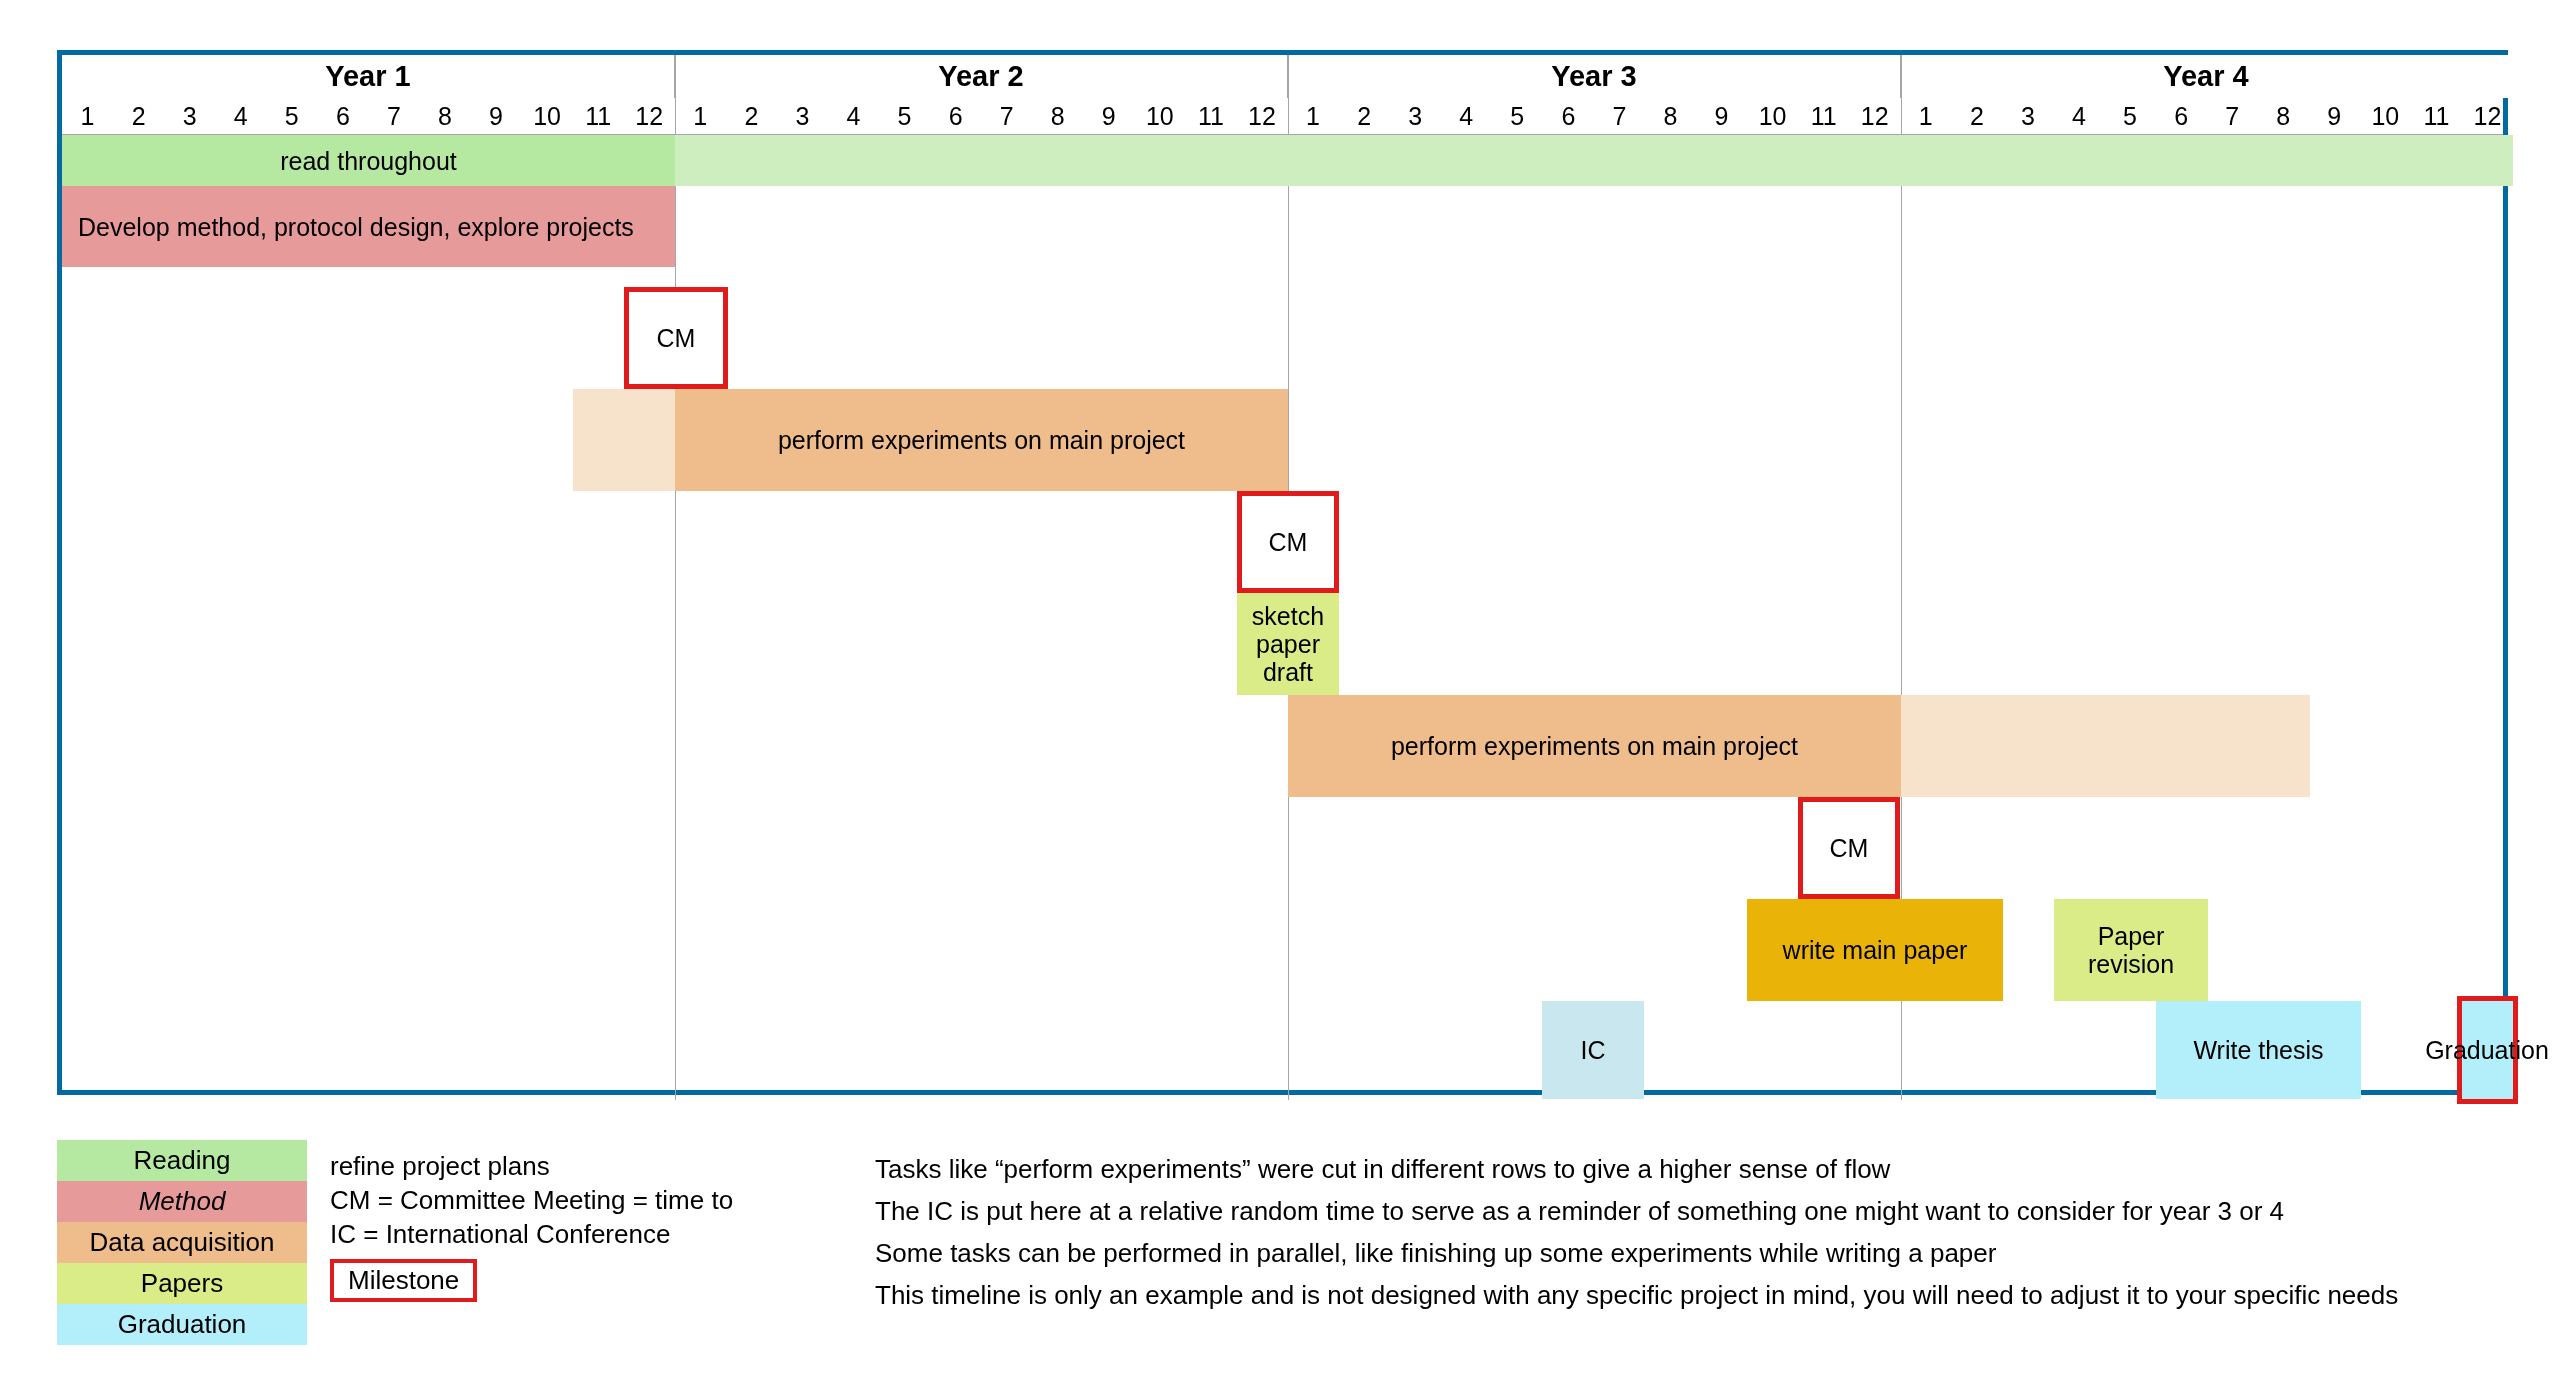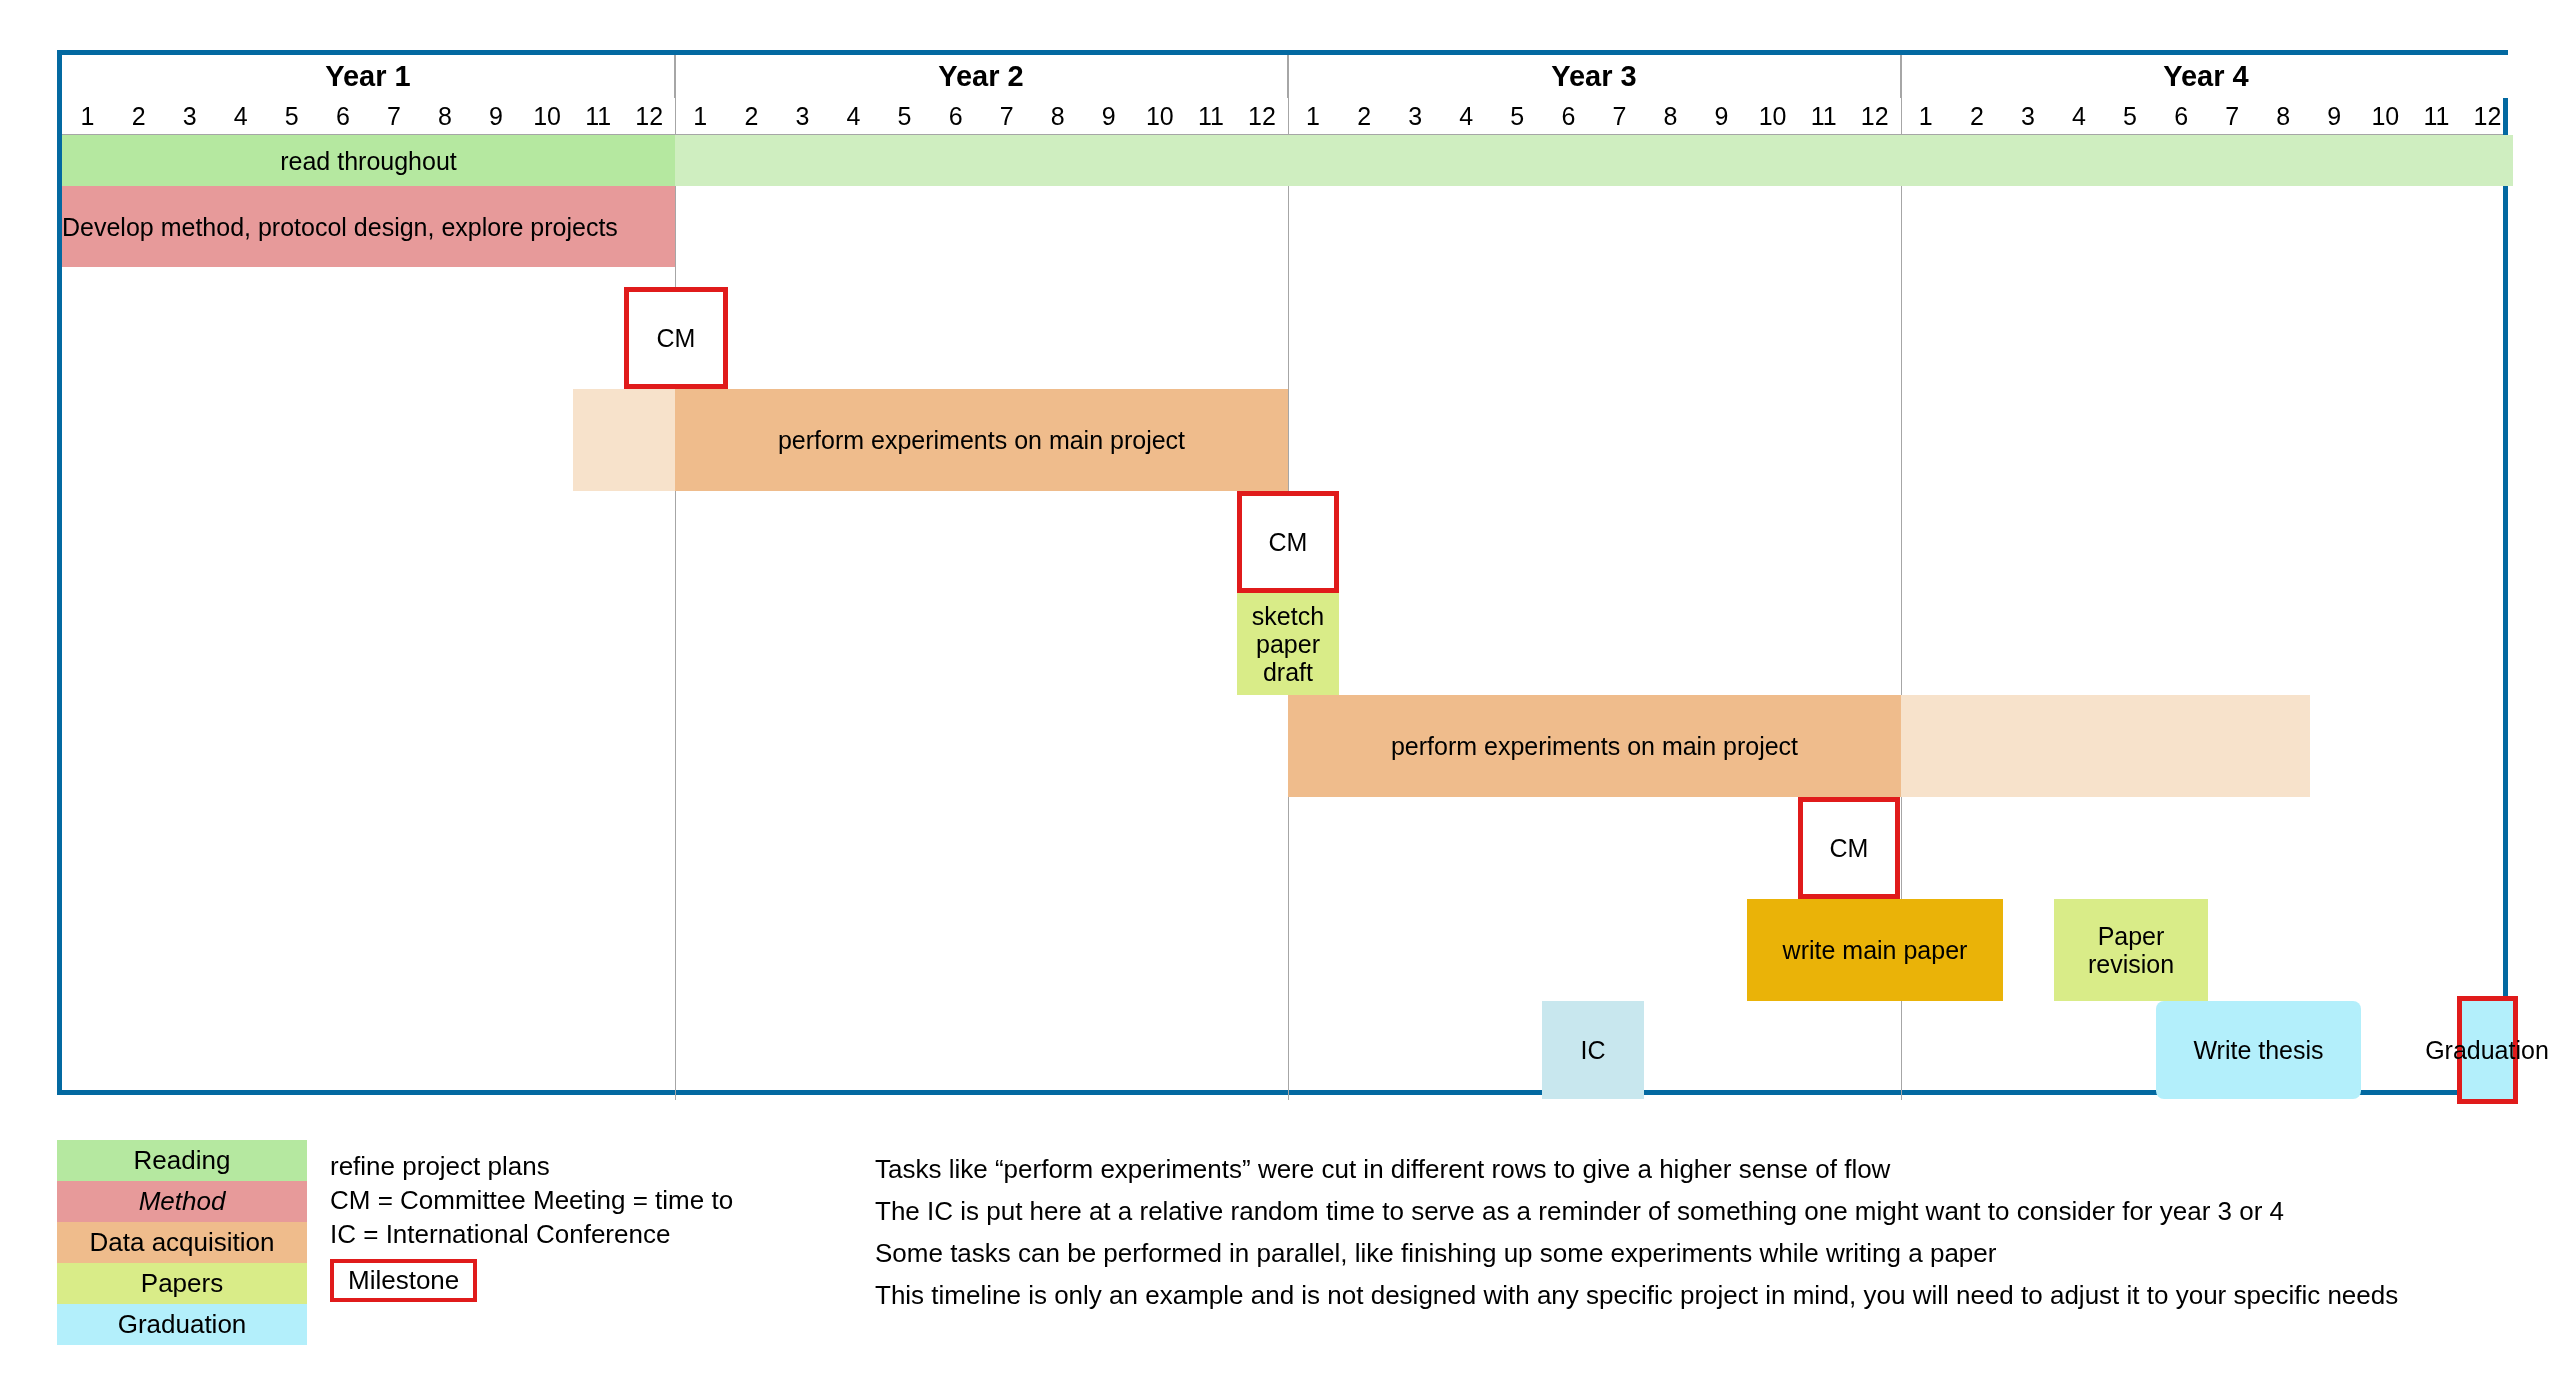--- a/index.html
+++ b/index.html
@@ -159,21 +159,21 @@
 
     <div class="ysep" style="left:613px;"></div>
     <div class="ysep" style="left:1226px;"></div>
     <div class="ysep" style="left:1839px;"></div>
 
     <div id="body-area">
 
       <div class="bar" style="left:0px;top:0px;width:613px;height:51px;background:#B5E8A0;">read throughout</div>
       <div class="bar" style="left:613px;top:0px;width:1838px;height:51px;background:#CFEEC0;"></div>
 
-      <div class="bar" style="left:0px;top:51px;width:613px;height:81px;background:#E79A9A;justify-content:flex-start;">Develop method, protocol design, explore projects</div>
+      <div class="bar" style="left:0px;top:51px;width:613px;height:81px;background:#E79A9A;justify-content:flex-start;padding-left:16px;">Develop method, protocol design, explore projects</div>
 
       <div class="bar milestone" style="left:562px;top:152px;width:104px;height:102px;">CM</div>
 
       <div class="bar" style="left:511px;top:254px;width:102px;height:102px;background:#F7E2CB;"></div>
       <div class="bar" style="left:613px;top:254px;width:613px;height:102px;background:#EFBC8C;">perform experiments on main project</div>
 
       <div class="bar milestone" style="left:1175px;top:356px;width:102px;height:102px;">CM</div>
 
       <div class="bar" style="left:1175px;top:458px;width:102px;height:102px;background:#D9EC88;">sketch
 paper
@@ -182,21 +182,21 @@
       <div class="bar" style="left:1226px;top:560px;width:613px;height:102px;background:#EFBC8C;">perform experiments on main project</div>
       <div class="bar" style="left:1839px;top:560px;width:409px;height:102px;background:#F7E2CB;"></div>
 
       <div class="bar milestone" style="left:1736px;top:662px;width:102px;height:102px;">CM</div>
 
       <div class="bar" style="left:1685px;top:764px;width:256px;height:102px;background:#eab308;">write main paper</div>
       <div class="bar" style="left:1992px;top:764px;width:154px;height:102px;background:#D9EC88;">Paper
 revision</div>
 
       <div class="bar" style="left:1480px;top:866px;width:102px;height:98px;background:#C8E7EE;">IC</div>
-      <div class="bar" style="left:2094px;top:866px;width:205px;height:98px;background:#B3EFFB;border-radius:8px;">Write thesis</div>
+      <div class="bar" style="left:2094px;top:866px;width:205px;height:98px;background:#B3EFFB;">Write thesis</div>
       <div class="bar" style="left:2400px;top:866px;width:51px;height:98px;background:#B3EFFB;"></div>
       <div class="bar" style="left:2340px;top:866px;width:170px;height:98px;background:transparent;z-index:8;">Graduation</div>
       <div class="bar milestone-overlay" style="left:2395px;top:861px;width:61px;height:108px;"></div>
 
     </div>
   </div>
 
   <div id="legend">
     <div class="legend-item" style="background:#B5E8A0;text-align:center;">Reading</div>
     <div class="legend-item" style="background:#E79A9A;font-style:italic;">Method</div>

